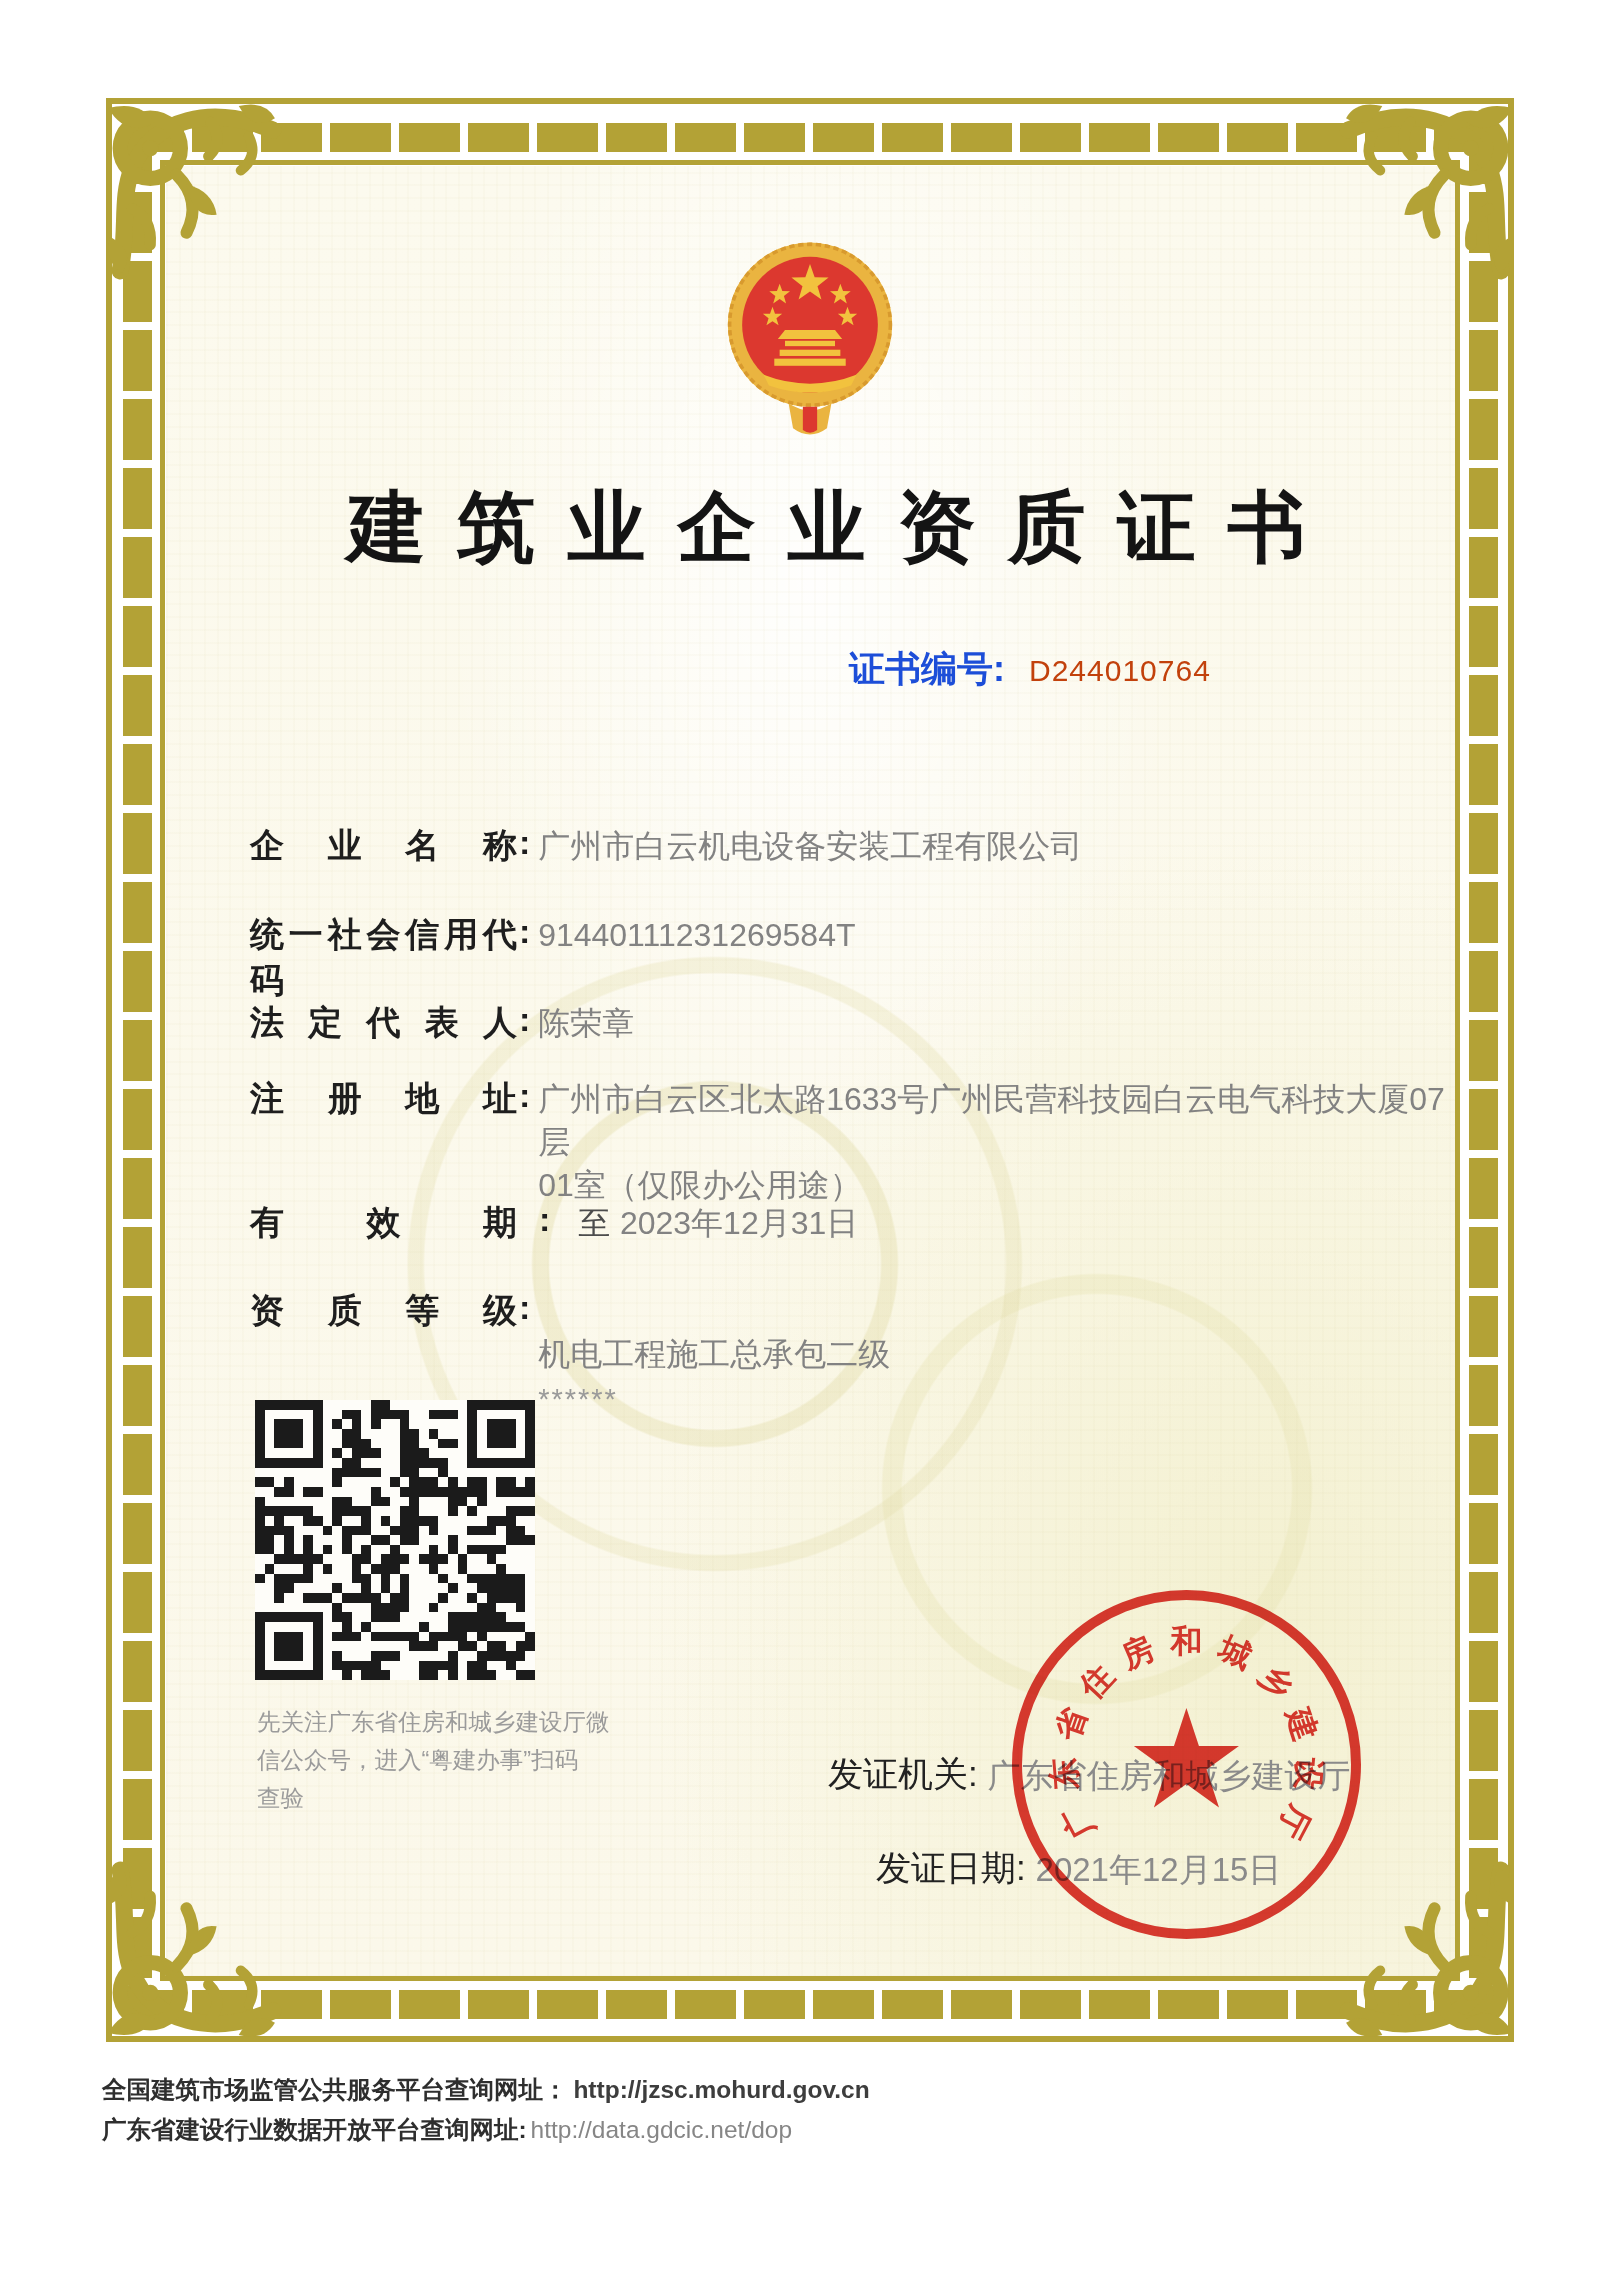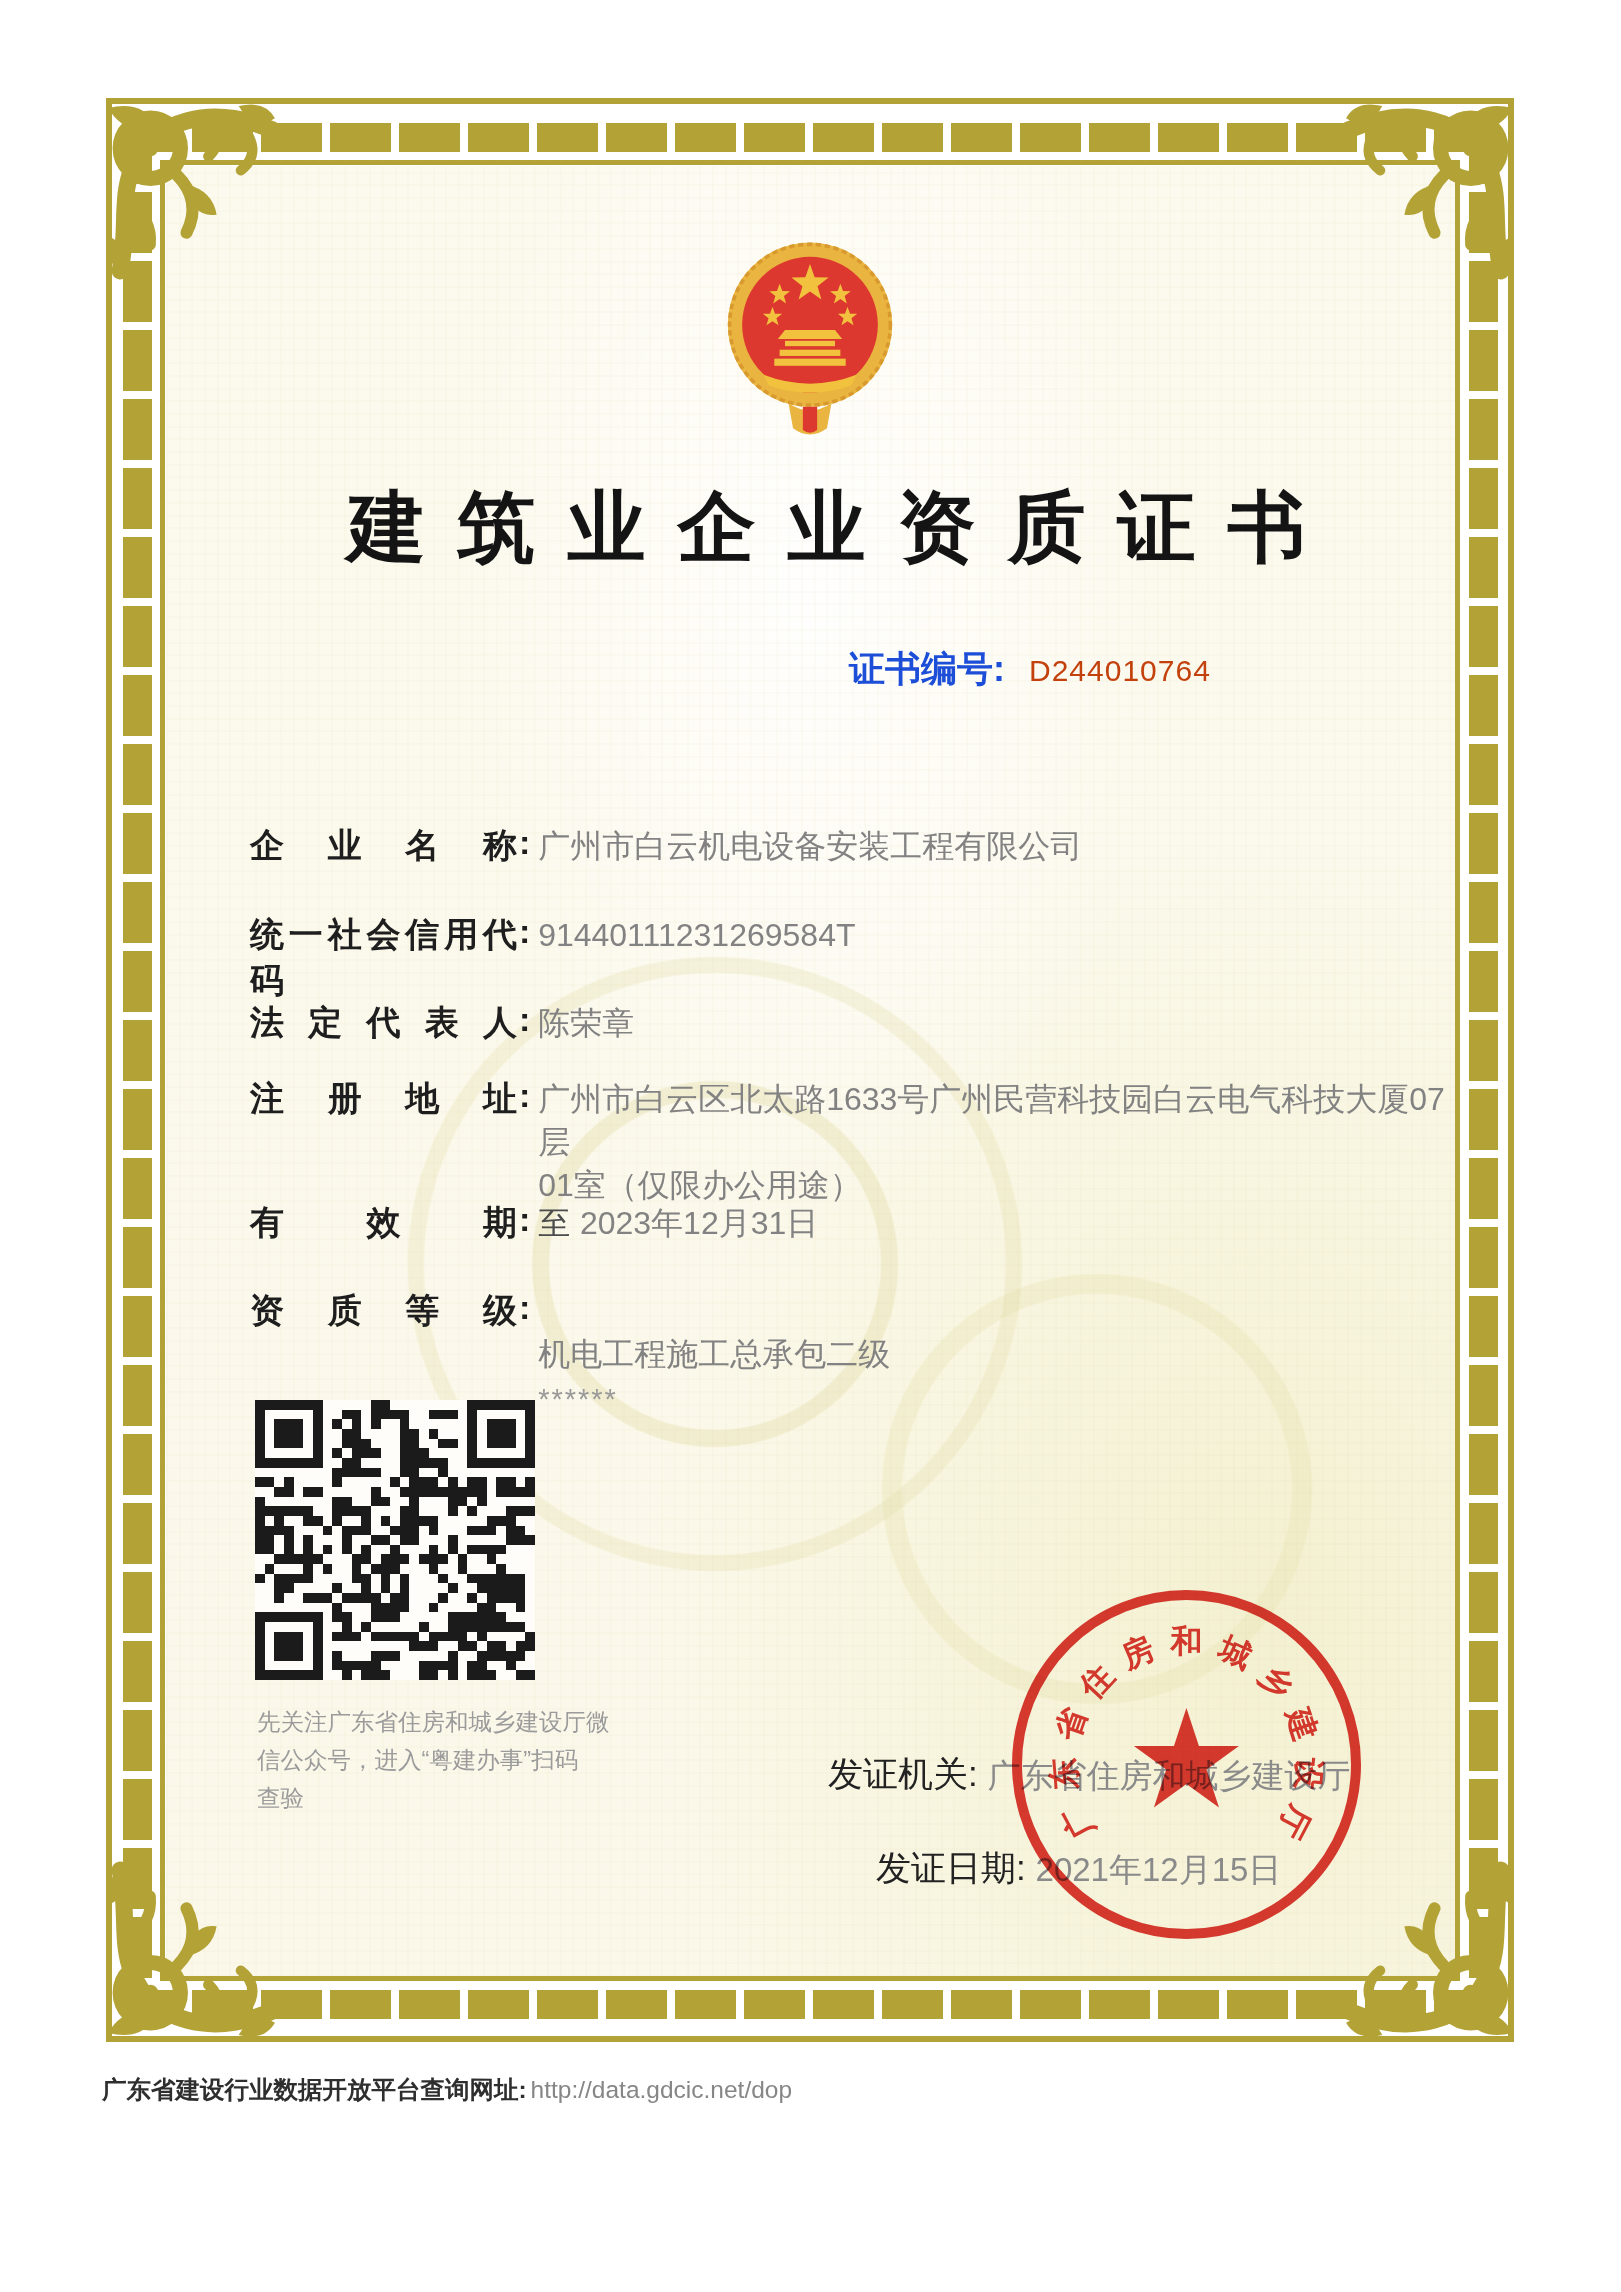--- a/index.html
+++ b/index.html
@@ -48,21 +48,21 @@
 
   
   .row{position:absolute;left:250px;display:flex;align-items:flex-start;z-index:5;}
   .row .lbl{width:267px;font-size:34px;font-weight:bold;color:#1e1e1e;
             text-align:justify;text-align-last:justify;}
   .row .colon{font-size:34px;font-weight:bold;color:#1e1e1e;margin:0 7.8px 0 2px;}
   .row .val{font-size:32px;color:#828282;white-space:pre-line;line-height:43px;
             max-width:931px;margin-top:2px;}
   .row .prefix{color:#4c4c4c;margin-right:9.8px;}
   .row-company{top:823px;} .row-credit{top:912px;} .row-legal{top:1000px;}
-  .row-address{top:1076px;} .row-valid{top:1200px;} .row-qual{top:1288px;}
+  .row-address{top:1076px;} .row-valid{top:1200px;gap:20px;} .row-qual{top:1288px;}
   .qual-extra{display:block;color:#9a9a9a;font-size:29px;letter-spacing:2px;margin-top:2px;}
 
   
   .qr{position:absolute;left:255px;top:1400px;width:280px;height:280px;z-index:5;background:#fefdf9;}
   .qr svg{display:block;}
   .qr-caption{position:absolute;left:257px;top:1703px;width:392px;z-index:5;
               font-size:23.5px;color:#9b9b9b;line-height:38px;white-space:pre-line;}
 
   
   .issue-row{position:absolute;left:828px;display:flex;align-items:flex-start;z-index:5;}
@@ -553,19 +553,23 @@
         <span style="transform: rotate(23.6deg) translateY(-122px);">城</span>
         <span style="transform: rotate(47.2deg) translateY(-122px);">乡</span>
         <span style="transform: rotate(70.8deg) translateY(-122px);">建</span>
         <span style="transform: rotate(94.4deg) translateY(-122px);">设</span>
         <span style="transform: rotate(118deg) translateY(-122px);">厅</span>
       </div>
   </div>
 
   <div class="footer">
     <div class="line">
+      <span class="flbl">全国建筑市场监管公共服务平台查询网址：</span>
+      <span class="furl1">http://jzsc.mohurd.gov.cn</span>
+    </div>
+    <div class="line">
       <span class="flbl">广东省建设行业数据开放平台查询网址:</span>
       <span class="furl2">http://data.gdcic.net/dop</span>
     </div>
   </div>
 
 </div>
 
 
 </body></html>

